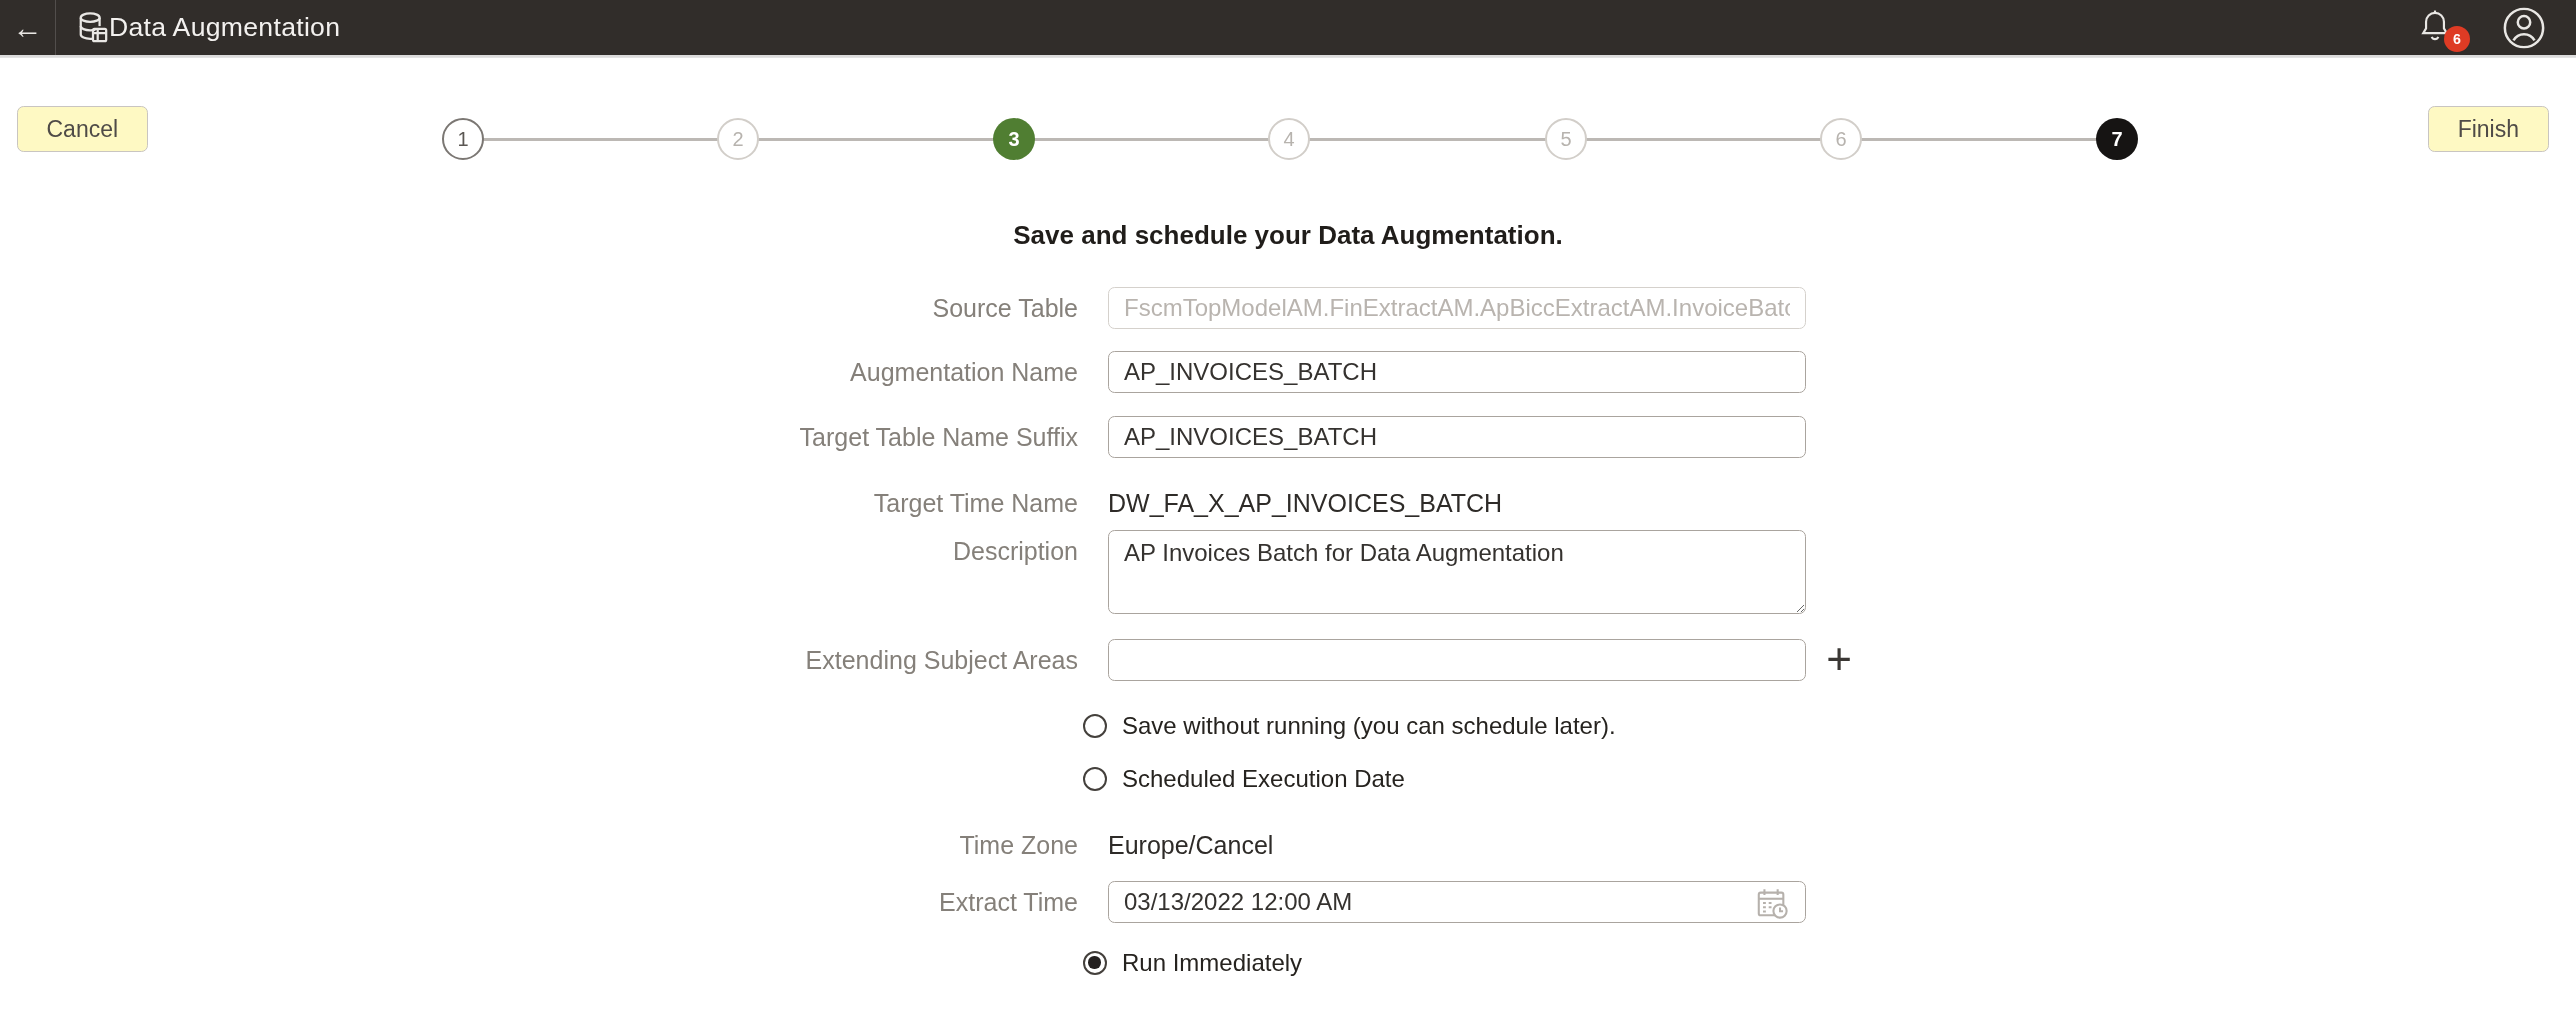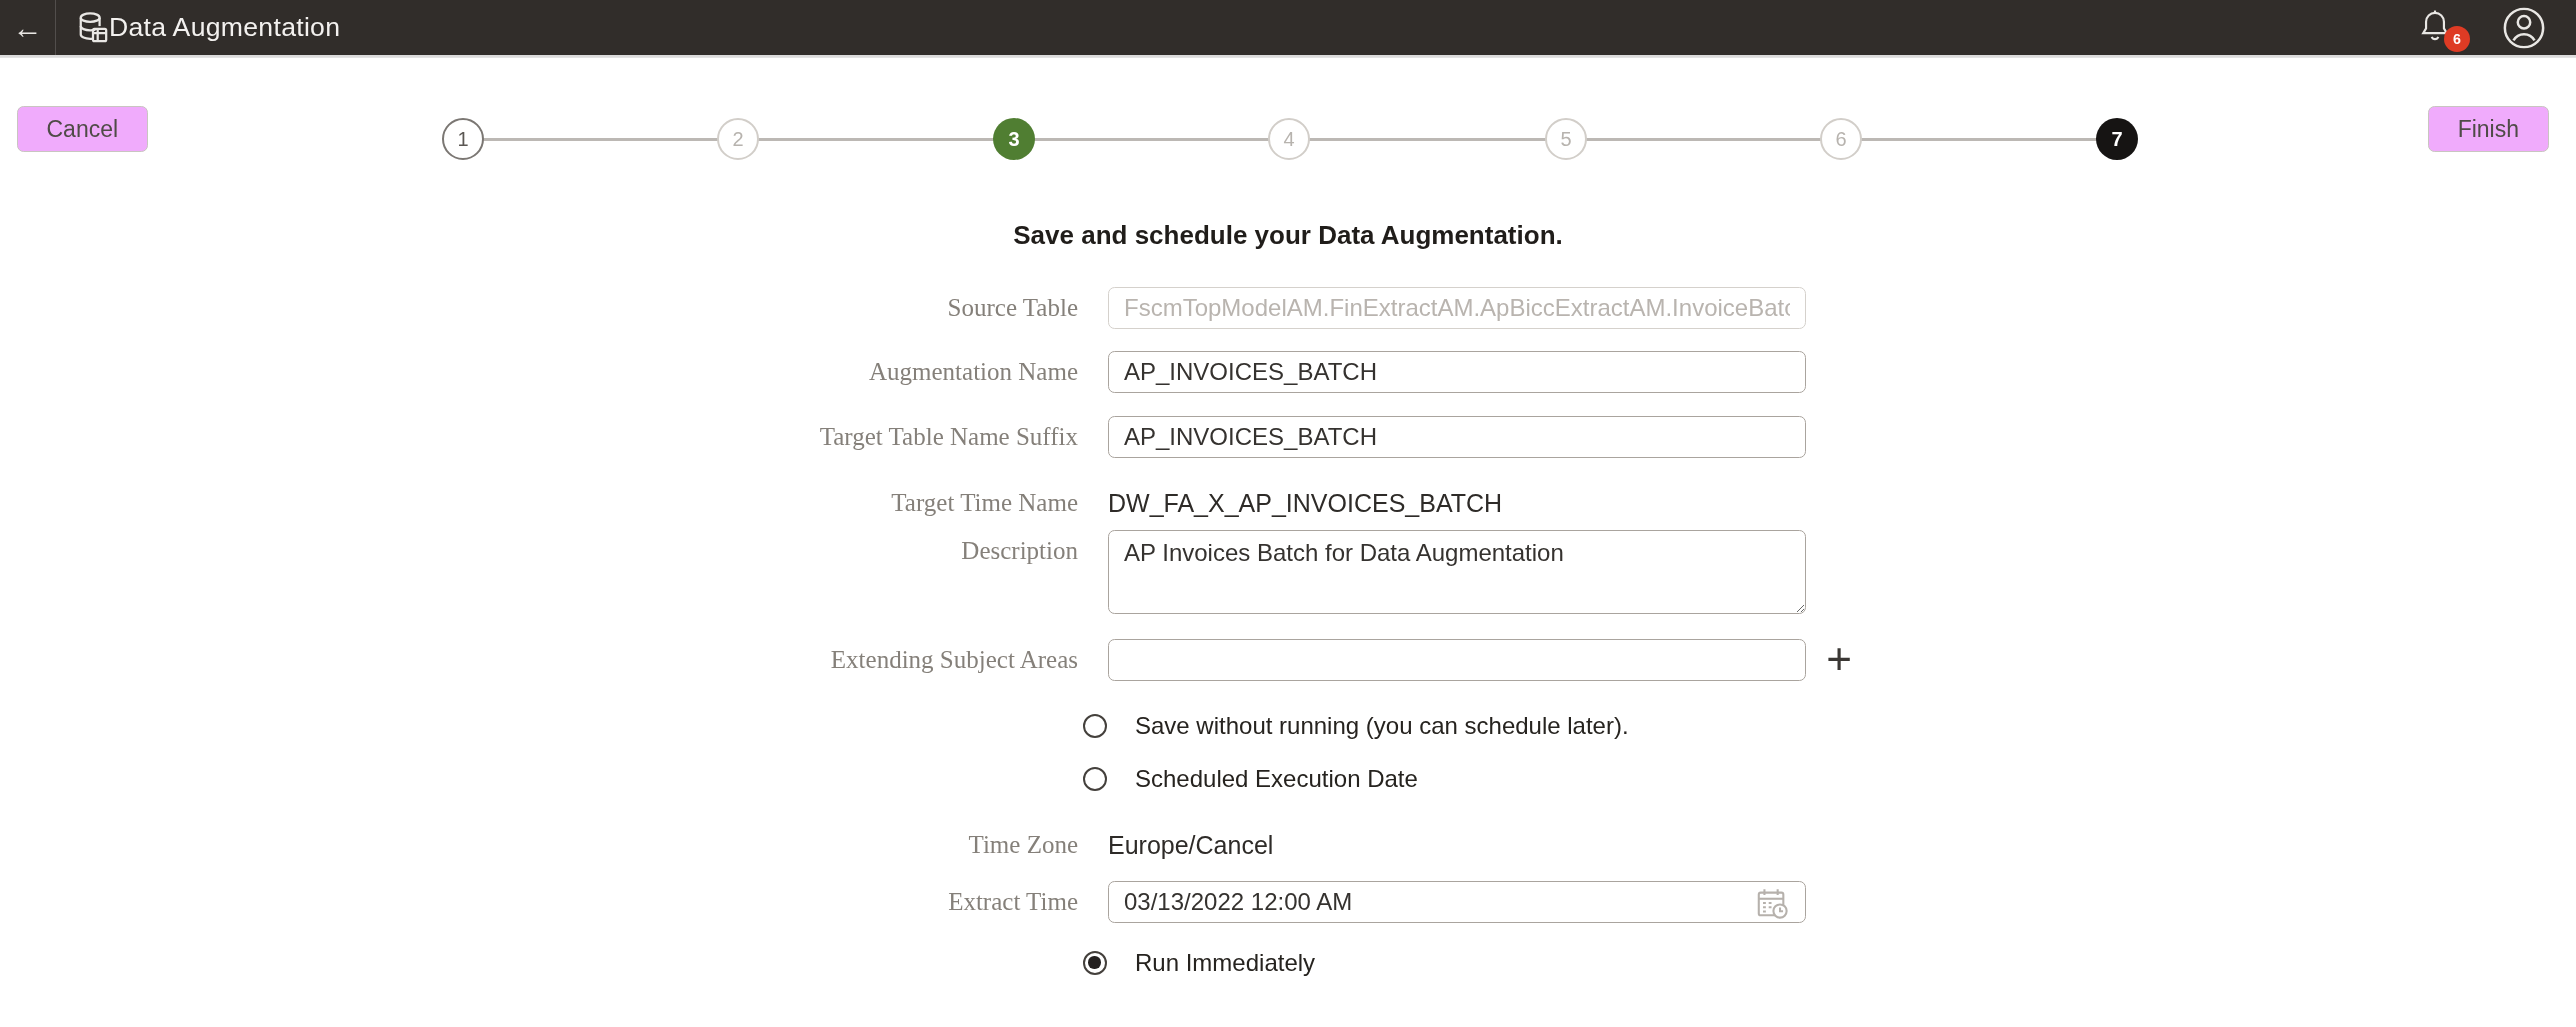--- a/index.html
+++ b/index.html
@@ -27,21 +27,21 @@
   .bell-wrap{position:relative;width:34px;height:38px;cursor:pointer;}
   .badge{
     position:absolute;right:-17px;bottom:-5.7px;width:26px;height:26px;border-radius:50%;
     background:#de3b24;color:#fff;font-size:14.2px;font-weight:bold;
     display:flex;align-items:center;justify-content:center;
   }
   .avatar-btn{width:44px;height:44px;cursor:pointer;display:flex;}
 
   
   .btn{
-    position:absolute;top:106px;height:46px;background:#f0abfc;
+    position:absolute;top:106px;height:46px;background:#fef9c3;
     border:0.9px solid #c9c5c1;border-radius:6.6px;
     font-size:23px;color:#4f4b47;padding:0 28.5px;
     font-family:"Liberation Sans", sans-serif;cursor:pointer;
   }
   .btn-cancel{left:17px;}
   .btn-finish{right:27.5px;}
 
   
   .stepper{position:absolute;left:463px;top:118px;width:1654px;height:42px;}
   .stepper-track{position:absolute;top:20px;left:0;width:1654px;height:2.8px;background:#bcb8b4;}
@@ -57,21 +57,21 @@
   .step-current{background:#161413;color:#fff;font-weight:bold;}
 
   
   .form-heading{
     position:absolute;top:220px;left:0;width:2576px;text-align:center;
     font-size:26px;font-weight:bold;color:#201d1a;
   }
   .form-row{position:absolute;left:0;width:2576px;}
   .row-label{
     position:absolute;left:0;top:0;width:1078px;height:42px;
-    text-align:right;font-size:25px;color:#85807a;line-height:42px;font-family:Liberation Serif, serif;
+    text-align:right;font-size:25px;color:#85807a;line-height:42px;
   }
   .row-control{position:absolute;left:1108px;top:0;}
   .text-input{
     box-sizing:border-box;width:698px;height:42px;
     border:0.9px solid #aaa49e;border-radius:6.6px;background:#fff;
     padding:0 15px;font-size:24px;color:#35322f;
     font-family:"Liberation Sans", sans-serif;
   }
   .text-input:disabled{
     color:#b9b4af;border-color:#d5d1cc;background:#fff;-webkit-text-fill-color:#b9b4af;
@@ -79,21 +79,21 @@
   .static-value{font-size:25px;color:#2e2b28;line-height:42px;}
   textarea.text-input{height:84px;padding:7.6px 15px;line-height:28.5px;resize:both;}
   .plus-icon{
     position:absolute;left:1818px;top:-3.8px;width:42px;height:47px;
     font-size:44px;font-weight:300;color:#3a3734;line-height:47px;text-align:center;
     cursor:pointer;user-select:none;
   }
   .cal-icon{position:absolute;left:1755px;top:4.7px;cursor:pointer;display:flex;}
 
   
-  .radio-row{position:absolute;left:1083px;display:flex;align-items:center;gap:28px;cursor:pointer;}
+  .radio-row{position:absolute;left:1083px;display:flex;align-items:center;gap:15px;cursor:pointer;}
   .radio{
     box-sizing:border-box;width:24px;height:24px;border-radius:50%;
     border:2.4px solid #44403c;background:#fff;flex:0 0 auto;
   }
   .radio.selected{position:relative;}
   .radio.selected::after{
     content:'';position:absolute;left:3.3px;top:3.3px;width:12.3px;height:12.3px;
     border-radius:50%;background:#242120;
   }
   .radio-label{font-size:24px;color:#26231f;white-space:nowrap;}

